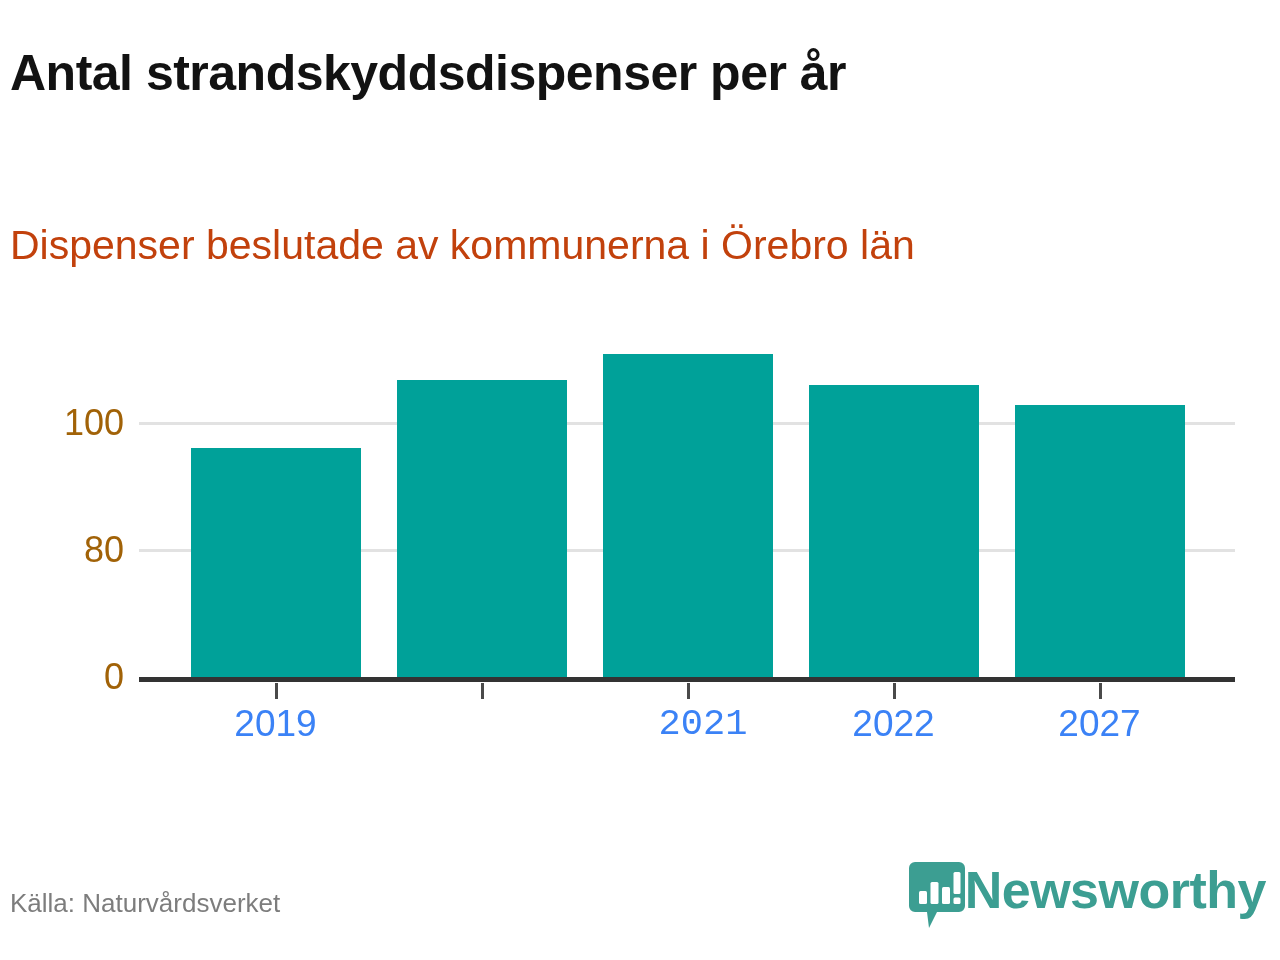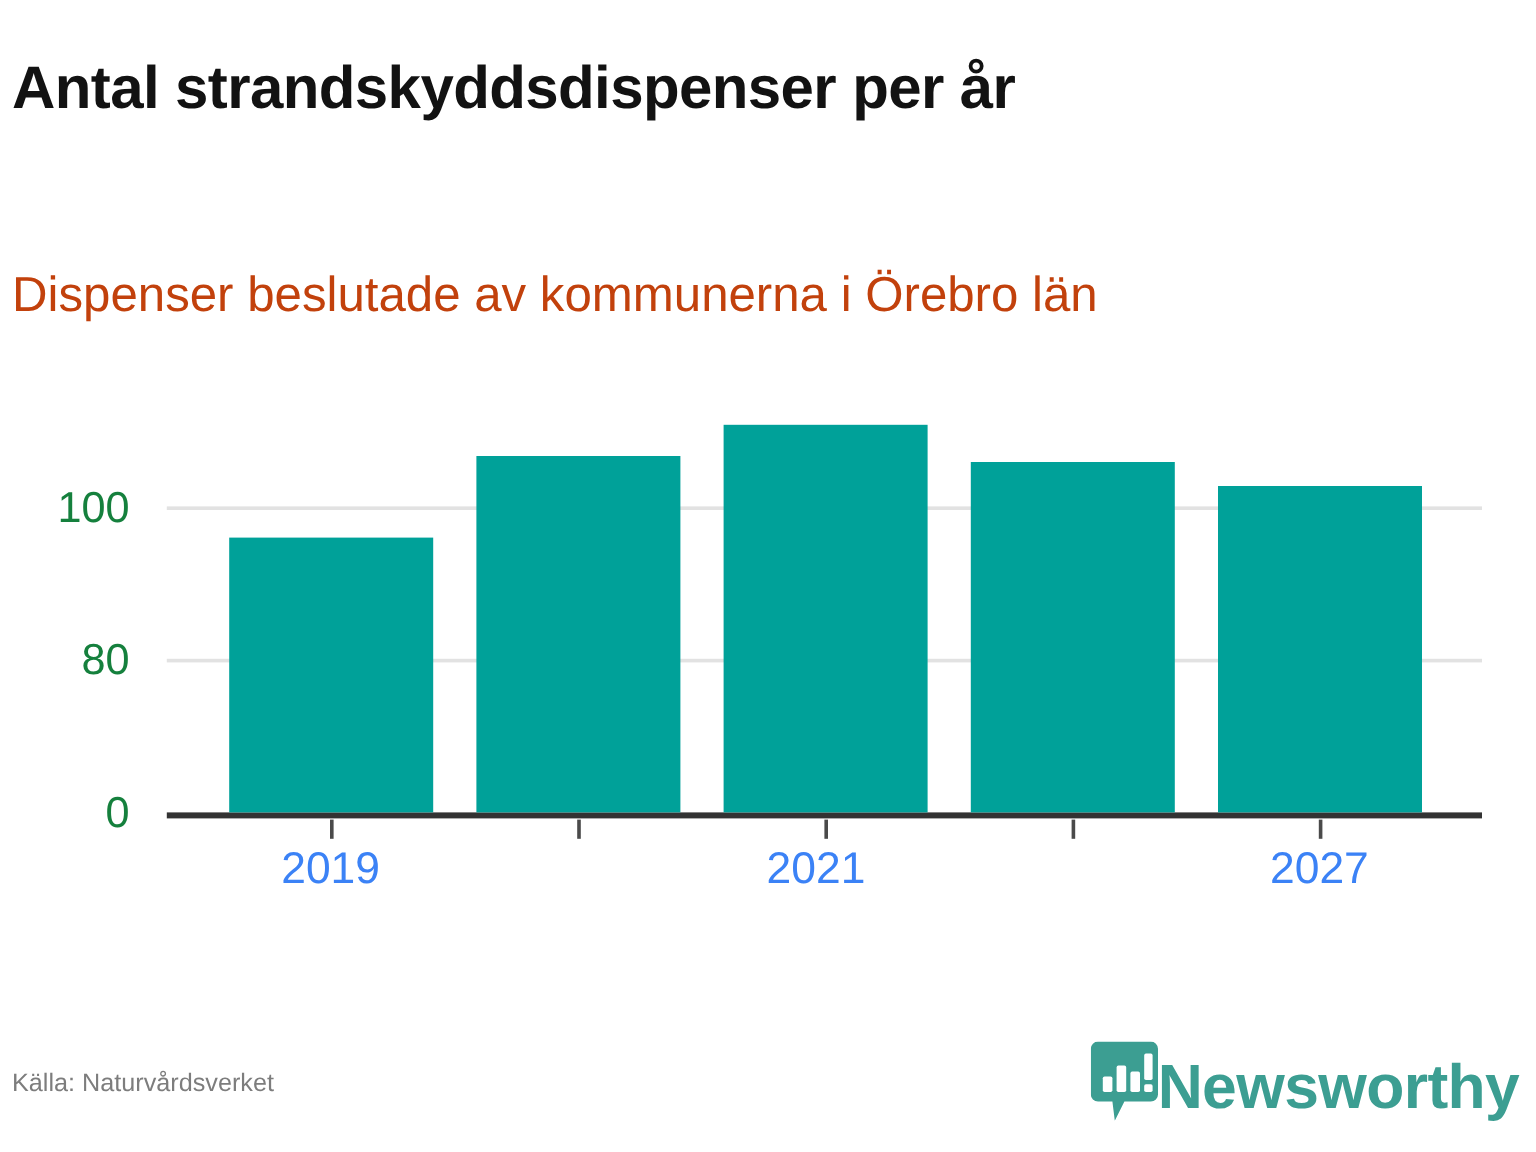--- a/index.html
+++ b/index.html
@@ -66,21 +66,22 @@
     background: #333333;
     top: 677px;
   }
   .y-tick-label {
     position: absolute;
     left: 0;
     width: 108px;
     text-align: right;
     font-size: 36px;
     line-height: 36px;
-    color: #15803d;
+    color: #a16207;
+    padding-left: 16px;
   }
 
   .bar {
     position: absolute;
     background: #00a199;
     bottom: 283px; 
   }
 
   .x-tick {
     position: absolute;
@@ -97,32 +98,32 @@
     font-size: 37px;
     line-height: 44px;
     color: #3b82f6;
   }
 
   
   #source-note {
     position: absolute;
     left: 10px;
     top: 884px;
-    font-size: 21px;
+    font-size: 26px;
     line-height: 38px;
     color: #7d7d7d;
     white-space: nowrap;
   }
   #newsworthy-logo {
     position: absolute;
     right: 14px;
     top: 862px;
     height: 72px;
     display: flex;
-    align-items: flex-end;
+    align-items: flex-start;
   }
   #newsworthy-logo-mark {
     width: 56px;
     height: 66px;
     flex: 0 0 auto;
   }
   #newsworthy-wordmark {
     font-size: 52px;
     line-height: 56px;
     font-weight: bold;
@@ -145,23 +146,24 @@
     <div class="y-tick-label" style="top: 532px;">80</div>
     <div class="gridline" style="top: 422px;"></div>
     <div class="y-tick-label" style="top: 405px;">100</div>
     <div class="bar" title="2019: 90" style="left: 190.5px; width: 170px; height: 228.6px; background: rgb(0, 161, 153);"></div>
     <div class="x-tick" style="left: 274.5px;"></div>
     <div class="x-tick-label" style="left: 172.5px;">2019</div>
     <div class="bar" title="2020: 117" style="left: 396.5px; width: 170px; height: 297.18px; background: rgb(0, 161, 153);"></div>
     <div class="x-tick" style="left: 480.5px;"></div>
     <div class="bar" title="2021: 127" style="left: 602.5px; width: 170px; height: 322.58px; background: rgb(0, 161, 153);"></div>
     <div class="x-tick" style="left: 686.5px;"></div>
-    <div class="x-tick-label" style="left: 577px;">2021</div>
+    <div class="x-tick-label" style="left: 600px; font-family: Liberation Mono, monospace;">2021</div>
     <div class="bar" title="2022: 115" style="left: 808.5px; width: 170px; height: 292.1px; background: rgb(0, 161, 153);"></div>
     <div class="x-tick" style="left: 892.5px;"></div>
+    <div class="x-tick-label" style="left: 790.5px;">2022</div>
     <div class="bar" title="2023: 107" style="left: 1014.5px; width: 170px; height: 271.78px; background: rgb(0, 161, 153);"></div>
     <div class="x-tick" style="left: 1098.5px;"></div>
     <div class="x-tick-label" style="left: 996.5px;">2027</div>
   </div>
 
 <div id="source-note">Källa: Naturvårdsverket</div>
 
 <div id="newsworthy-logo">
   <svg id="newsworthy-logo-mark" viewBox="0 0 56 66">
     <path d="M6 0 H50 A6 6 0 0 1 56 6 V44 A6 6 0 0 1 50 50 H28 L20 66 L18 50 H6 A6 6 0 0 1 0 44 V6 A6 6 0 0 1 6 0 Z" fill="#3c9e92"></path>

